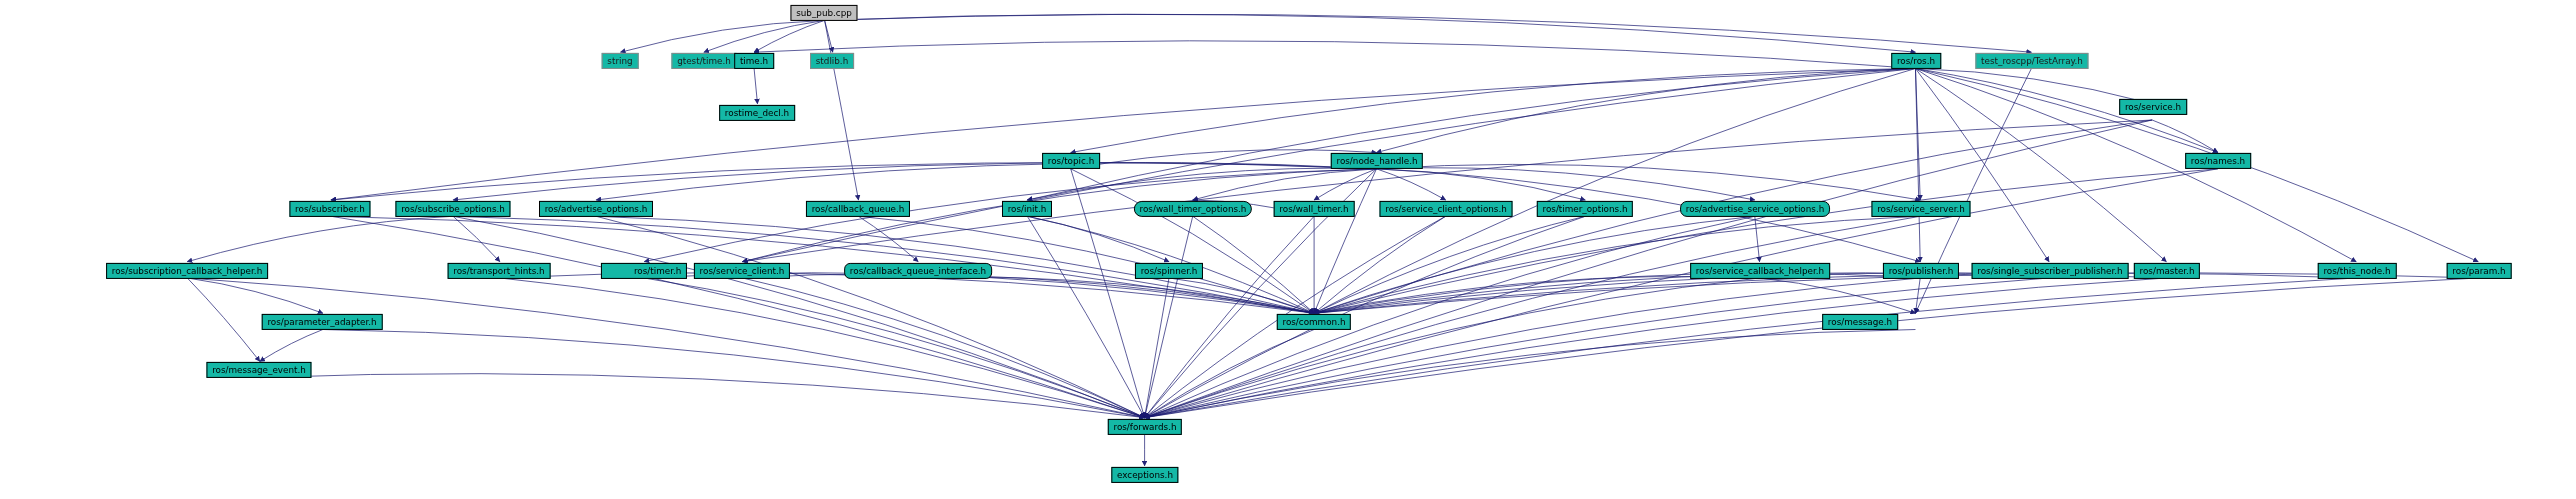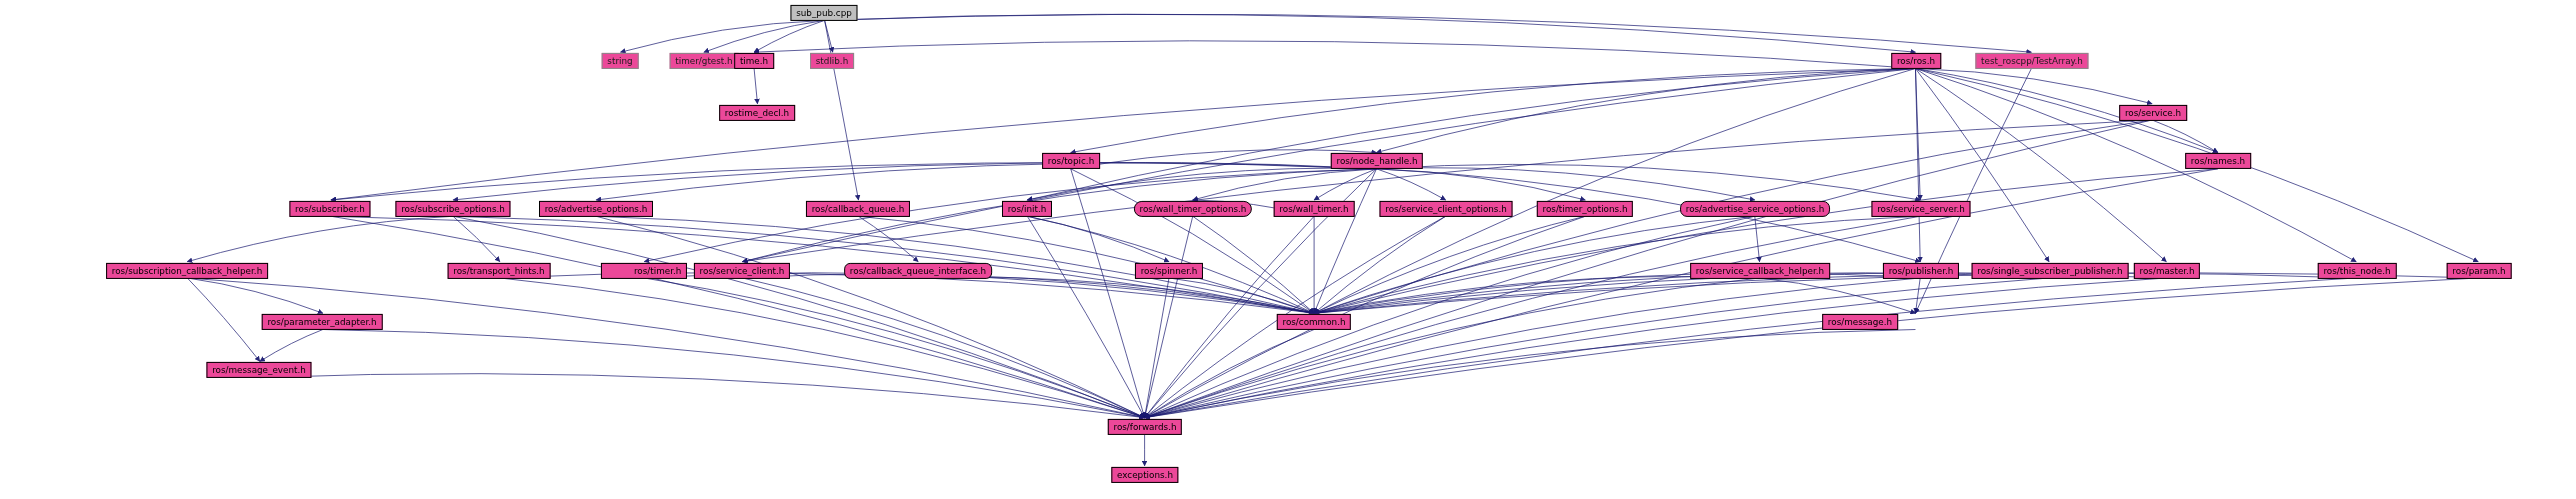--- a/index.html
+++ b/index.html
@@ -2,21 +2,21 @@
 <html style="font-size:11px"><head>
 <meta charset="utf-8">
 <style>
   html,body{margin:0;padding:0;background:#ffffff;}
   body{font-family:"DejaVu Sans","Liberation Sans",sans-serif;}
   #graph{position:relative;width:2576px;height:499px;background:#ffffff;overflow:hidden;}
   #edges{position:absolute;left:0;top:0;width:2576px;height:499px;}
   .edge{fill:none;stroke:#191970;stroke-width:1.1;marker-end:url(#arrowhead);opacity:0.95;}
   .node{
     position:absolute;transform:translate(-50%,-50%);
-    border:0.7px solid #000;background:#ec4899;color:#000;
+    border:0.7px solid #000;background:#14b8a6;color:#000;
     font-size:8.8px;line-height:1;padding:2.7px 4.7px;white-space:nowrap;
     box-sizing:border-box;z-index:2;
   }
   .node.main{background:#bfbfbf;}
   .node.external{border-color:#8a8a8a;color:#1a1a1a;}
 </style>
 </head>
 <body>
 
 <div id="graph">
@@ -129,27 +129,27 @@
       <path d="M3474,410 Q2705.5,381 1937,462" class="edge" stroke="#191970"></path>
       <path d="M3474,410 Q2580.5,458 1687,616" class="edge" stroke="#191970"></path>
       <path d="M3654,410 Q2795.5,381 1937,462" class="edge" stroke="#191970"></path>
       <path d="M3654,410 Q2670.5,458 1687,616" class="edge" stroke="#191970"></path>
       <path d="M2824,486 Q2255.5,496 1687,616" class="edge" stroke="#191970"></path>
       <path d="M1937,486 Q1812,536 1687,616" class="edge" stroke="#191970"></path>
       <path d="M1687,640 Q1687,663.5 1687,687" class="edge" stroke="#191970"></path>
     </svg>
 <div class="node main" style="left: 824px; top: 13px;">sub_pub.cpp</div>
     <div class="node external" style="left: 620px; top: 61px;">string</div>
-    <div class="node external" style="left: 704px; top: 61px;">timer/gtest.h</div>
+    <div class="node external" style="left: 704px; top: 61px;">gtest/time.h</div>
     <div class="node" style="left: 754px; top: 61px;">time.h</div>
     <div class="node external" style="left: 832px; top: 61px;">stdlib.h</div>
     <div class="node" style="left: 1916px; top: 61px;">ros/ros.h</div>
     <div class="node external" style="left: 2032px; top: 61px;">test_roscpp/TestArray.h</div>
     <div class="node" style="left: 757px; top: 113px;">rostime_decl.h</div>
-    <div class="node" style="left: 2153px; top: 113px;">ros/service.h</div>
+    <div class="node" style="left: 2153px; top: 107px;">ros/service.h</div>
     <div class="node" style="left: 1071px; top: 161px;">ros/topic.h</div>
     <div class="node" style="left: 1377px; top: 161px;">ros/node_handle.h</div>
     <div class="node" style="left: 2218px; top: 161px;">ros/names.h</div>
     <div class="node" style="left: 330px; top: 209px;">ros/subscriber.h</div>
     <div class="node" style="left: 453px; top: 209px;">ros/subscribe_options.h</div>
     <div class="node" style="left: 596px; top: 209px;">ros/advertise_options.h</div>
     <div class="node" style="left: 858px; top: 209px;">ros/callback_queue.h</div>
     <div class="node" style="left: 1027px; top: 209px;">ros/init.h</div>
     <div class="node" style="left: 1193px; top: 209px; border-radius: 8px;">ros/wall_timer_options.h</div>
     <div class="node" style="left: 1314px; top: 209px;">ros/wall_timer.h</div>

